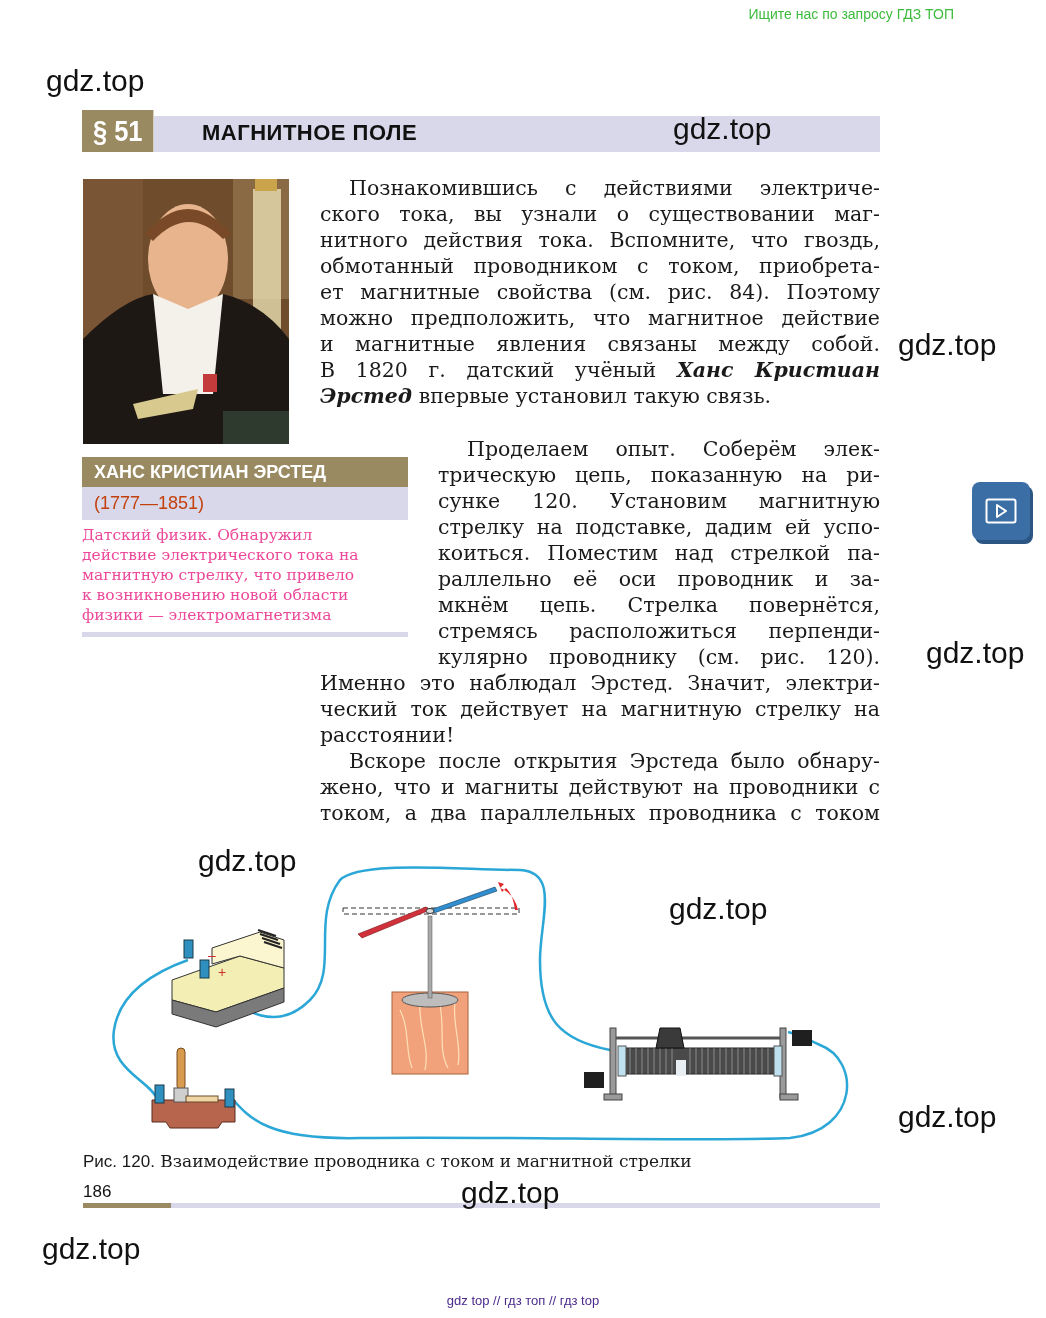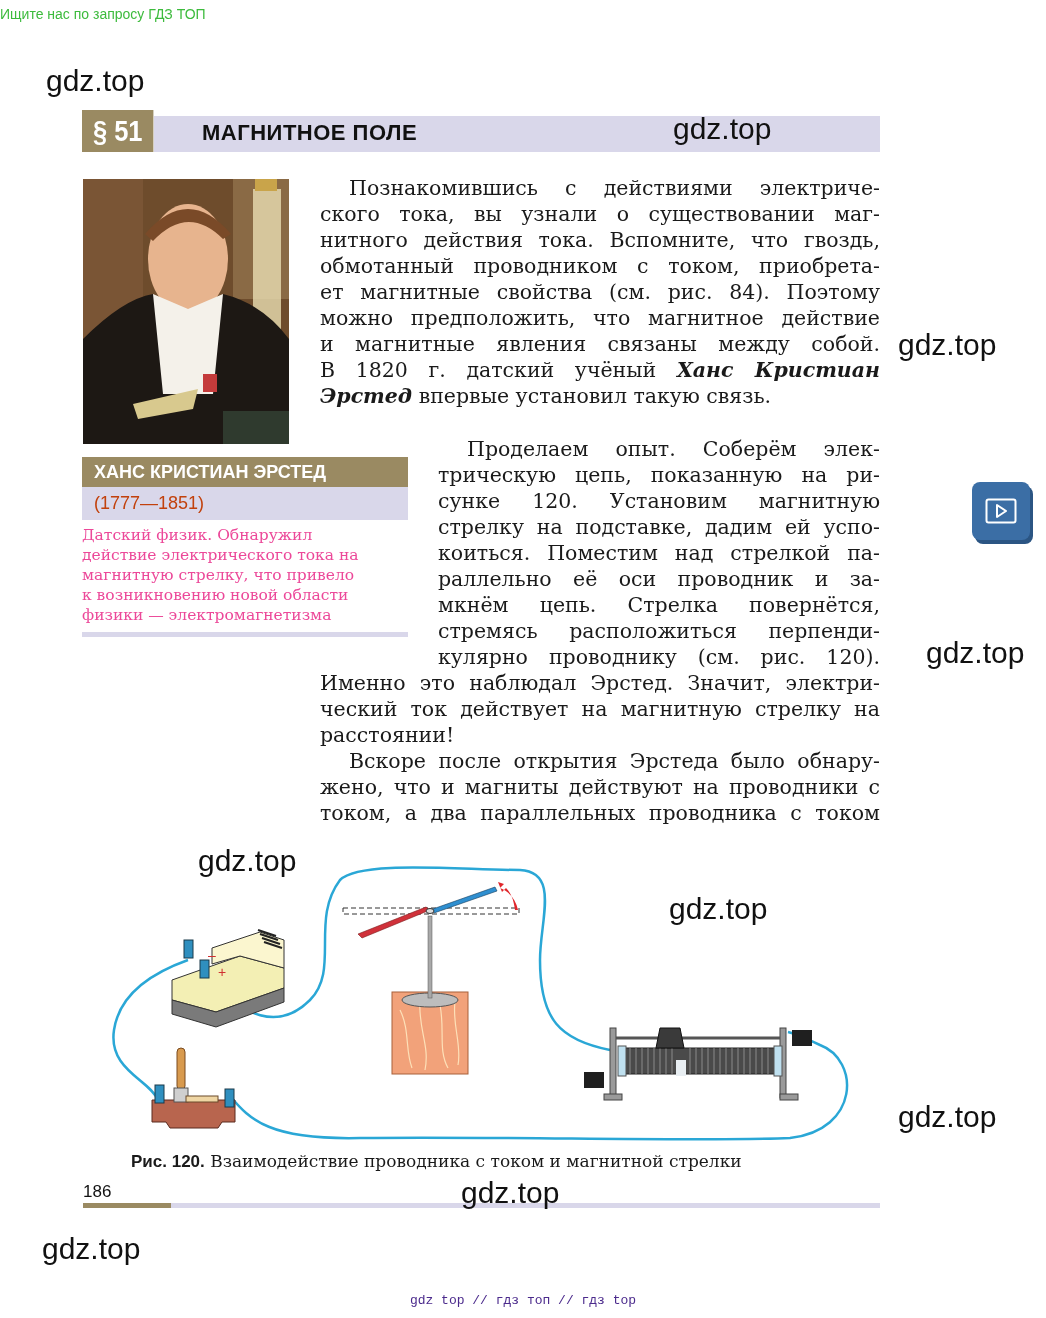--- a/index.html
+++ b/index.html
@@ -1,19 +1,19 @@
 <!DOCTYPE html>
 <html><head>
 <meta charset="utf-8">
 <style>
   * { box-sizing: border-box; margin: 0; padding: 0; }
   html, body { width: 1046px; height: 1318px; background: #ffffff; overflow: hidden; }
   body { position: relative; font-family: "DejaVu Serif", serif; color: #1a1a1a; }
 
-  .top-banner { position: absolute; top: 6px; left: 0; width: 954px; text-align: left;
+  .top-banner { position: absolute; top: 6px; left: 0; width: 954px; text-align: right;
     font-family: "Liberation Sans", sans-serif; font-size: 14px; color: #3dbb3d; }
   .watermark { position: absolute; font-family: "Liberation Sans", sans-serif; font-size: 30px; color: #111; }
 
   .header-bar { position: absolute; left: 82px; top: 110px; width: 798px; height: 42px; }
   .section-num { position: absolute; left: 0; top: 0; width: 72px; height: 42px; background: #9a8a62; color: #fff;
     font-family: "Liberation Sans", sans-serif; font-weight: bold; font-size: 30px; line-height: 42px; text-align: center; transform: scaleX(0.85); transform-origin: left; width: 84px; }
   .title-band { position: absolute; left: 72px; top: 6px; width: 726px; height: 36px; background: #d9d7ea; }
   .section-title { position: absolute; left: 120px; top: 10px; font-family: "Liberation Sans", sans-serif; font-weight: bold;
     font-size: 22px; letter-spacing: 0.5px; color: #111; }
 
@@ -32,28 +32,28 @@
   .line.last { text-align-last: left; }
   .line.indent { padding-left: 29px; }
   .em { font-weight: bold; font-style: italic; }
 
   .video-button { position: absolute; left: 972px; top: 482px; width: 58px; height: 58px; border-radius: 8px;
     background: #3b6ea5; box-shadow: 3px 4px 0 #2b5583; display: flex; align-items: center; justify-content: center; cursor: pointer; }
 
   .figure { position: absolute; left: 100px; top: 860px; width: 760px; height: 290px; }
 
   .caption { position: absolute; left: 83px; top: 1151px; font-size: 17px; color: #1a1a1a; white-space: nowrap; }
-  .caption b { font-family: "Liberation Sans", sans-serif; font-weight: bold; margin-left: 48px; }
+  .caption b { font-family: "Liberation Sans", sans-serif; font-weight: normal; }
 
   .page-num { position: absolute; left: 83px; top: 1182px; font-family: "Liberation Sans", sans-serif; font-size: 17px; color: #111; }
   .footer-rule { position: absolute; left: 83px; top: 1203px; width: 797px; height: 5px; background: #d9d7ea; }
   .footer-rule-accent { position: absolute; left: 83px; top: 1203px; width: 88px; height: 5px; background: #9a8a62; }
 
   .bottom-links { position: absolute; top: 1293px; left: 0; width: 1046px; text-align: center;
-    font-family: Liberation Mono, monospace; font-size: 13px; color: #4b2a8c; }
+    font-family: Liberation Sans, sans-serif; font-size: 13px; color: #4b2a8c; }
 </style>
 </head>
 <body>
 
 <div class="top-banner">Ищите нас по запросу ГДЗ ТОП</div>
 
 <div class="watermark" style="left:46px; top:64px;">gdz.top</div>
 
 <div class="header-bar">
   <div class="title-band"></div>

